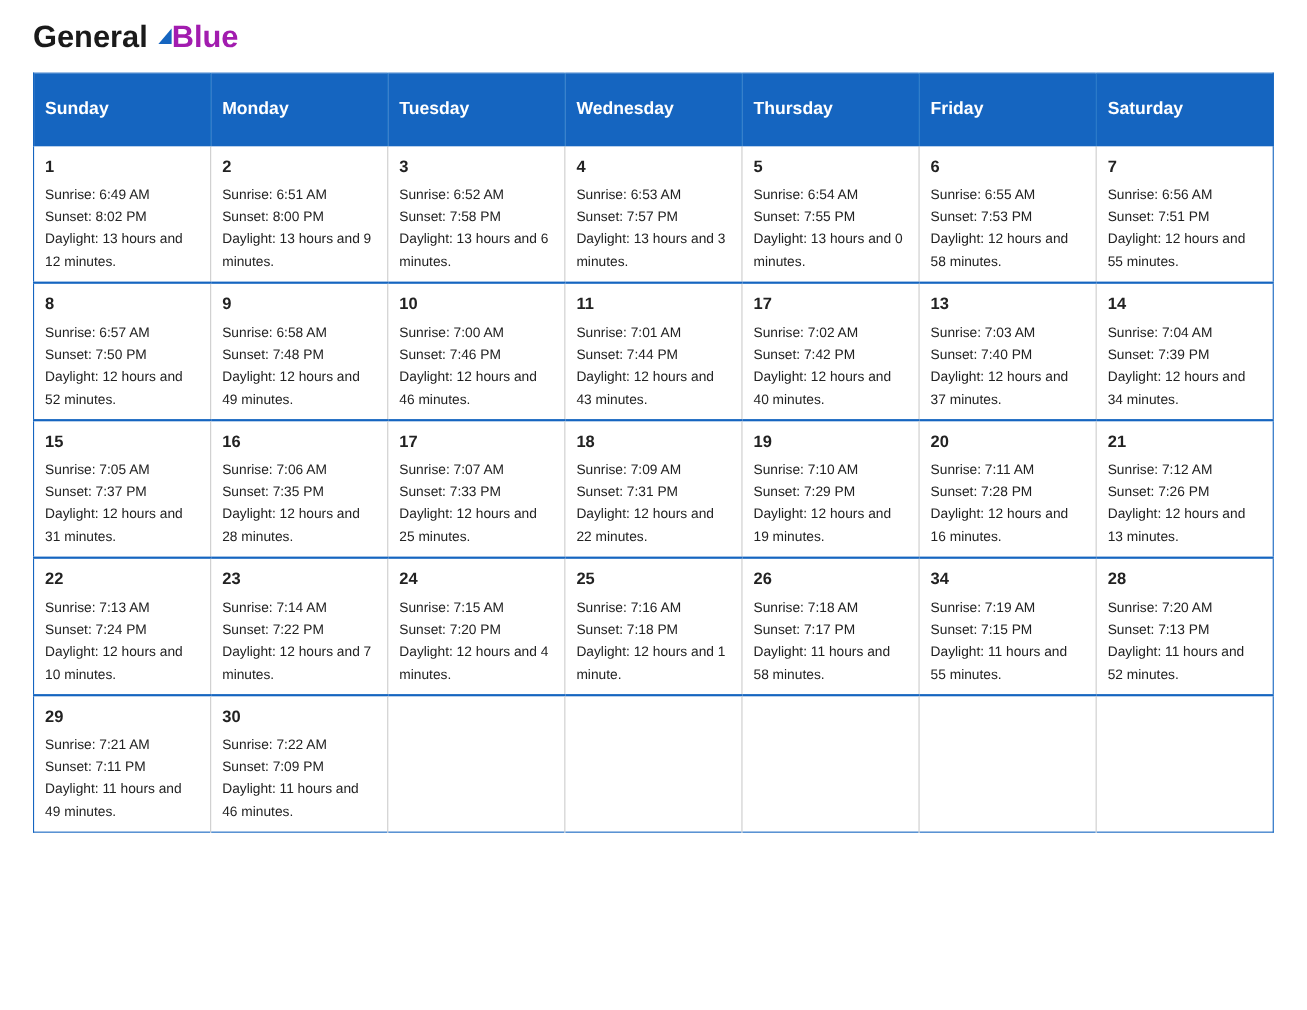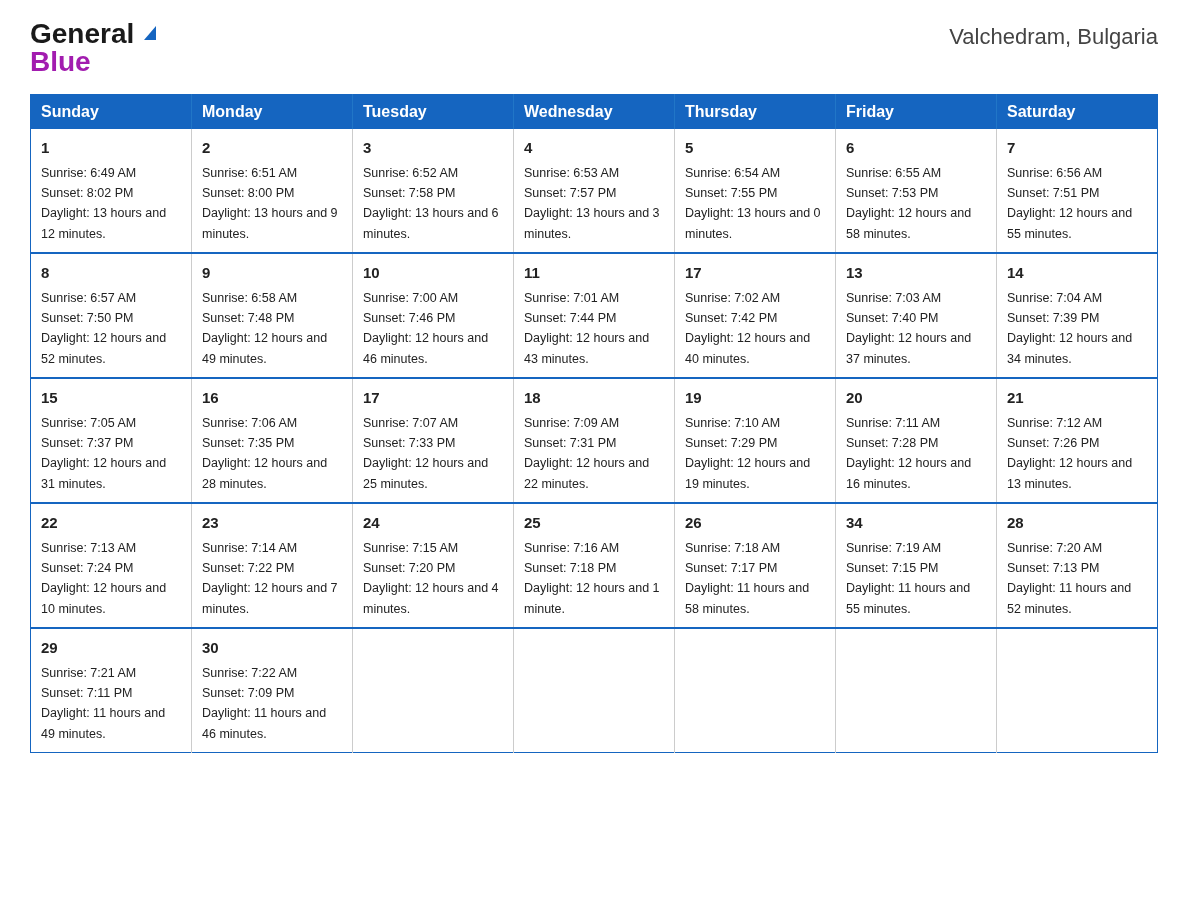--- a/index.html
+++ b/index.html
@@ -12,21 +12,21 @@
       min-height: 918px;
     }
     .header-area {
       display: flex;
       justify-content: space-between;
       align-items: flex-start;
       margin-bottom: 18px;
     }
     .logo-area {
       display: flex;
-      flex-direction: column;
+      flex-direction: row;
       align-items: flex-start;
     }
     .logo-text {
       font-size: 28px;
       font-weight: bold;
       color: #1a1a1a;
       line-height: 1;
     }
     .logo-text span.general { color: #1a1a1a; }
     .logo-triangle {
@@ -63,21 +63,21 @@
     .calendar-table {
       width: 100%;
       border-collapse: collapse;
       border: 1.5px solid #1565c0;
     }
     .calendar-table thead tr th {
       background-color: #1565c0;
       color: #fff;
       font-size: 16px;
       font-weight: bold;
-      padding: 8px 10px;
+      padding: 24px 10px;
       text-align: left;
       border-right: 1px solid #2176c7;
     }
     .calendar-table thead tr th:last-child {
       border-right: none;
     }
     .calendar-table tbody tr td {
       vertical-align: top;
       padding: 8px 10px;
       border-right: 1px solid #ccc;
@@ -115,21 +115,20 @@
   <div class="logo-area">
     <div style="display:flex; align-items:center;">
       <span class="logo-text">
         <span class="general">General</span>
         <span class="logo-triangle"></span>
       </span>
     </div>
     <div class="logo-line2">Blue</div>
   </div>
   <div class="title-area">
-    <div class="location-title">Valchedram, Bulgaria</div>
   </div>
 </div>
 
 <table class="calendar-table">
   <thead>
     <tr>
     <th>Sunday</th>
         <th>Monday</th>
         <th>Tuesday</th>
         <th>Wednesday</th>

